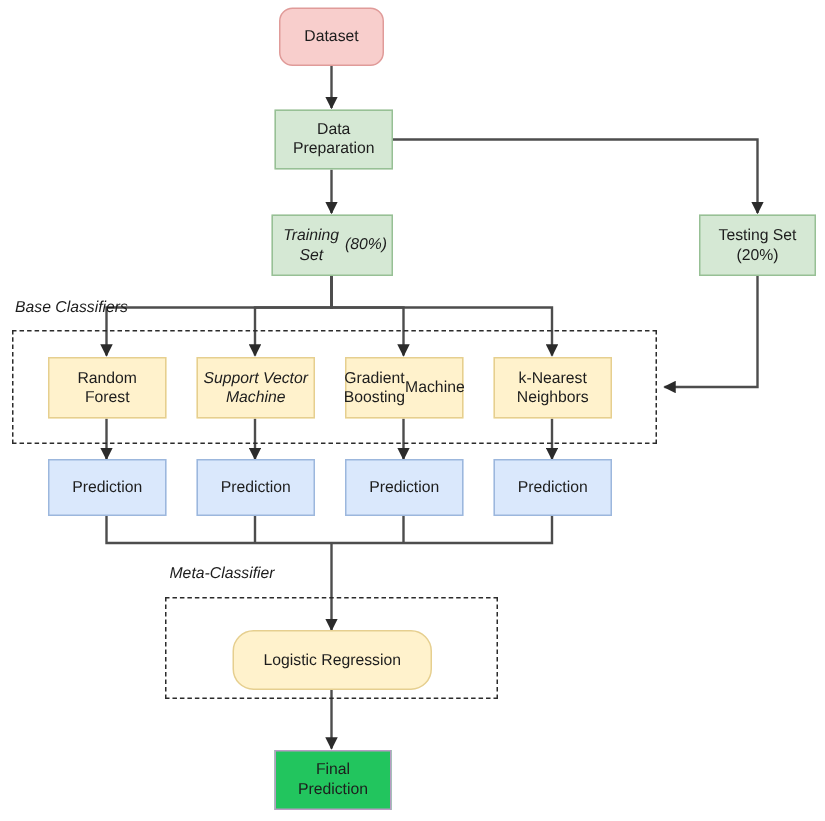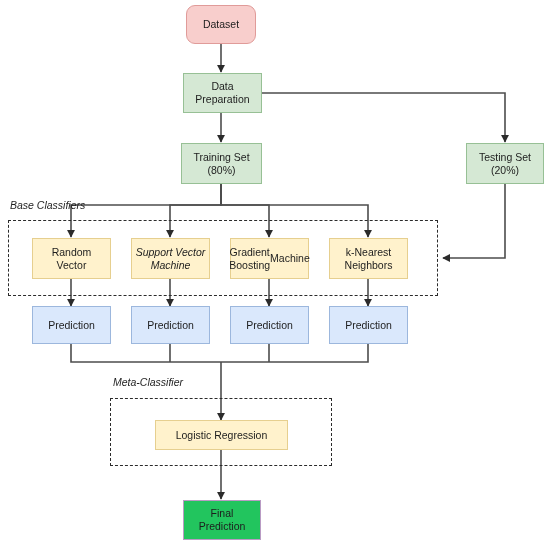--- a/index.html
+++ b/index.html
@@ -129,32 +129,32 @@
 
   <div class="node node-dataset" style="left:186px; top:5px; width:70px; height:39px;">
     <span>Dataset</span>
   </div>
 
   <div class="node node-green" style="left:183px; top:73px; width:79px; height:40px; flex-direction:column;">
     <span>Data</span>
     <span>Preparation</span>
   </div>
 
-  <div class="node node-green" style="left:181px; top:143px; width:81px; height:41px; flex-direction:column;">
+  <div class="node node-green" style="left:181px; top:143px; width:81px; height:41px; flex-direction:row;font-style:italic;">
     <span>Training Set</span>
     <span>(80%)</span>
   </div>
 
   <div class="node node-green" style="left:466px; top:143px; width:78px; height:41px; flex-direction:column;">
     <span>Testing Set</span>
     <span>(20%)</span>
   </div>
 
   <div class="node node-yellow" style="left:32px; top:238px; width:79px; height:41px; flex-direction:column;">
-    <span>Random Vector</span>
+    <span>Random Forest</span>
   </div>
 
   <div class="node node-yellow" style="left:131px; top:238px; width:79px; height:41px; flex-direction:column;font-style:italic;">
     <span>Support Vector</span>
     <span>Machine</span>
   </div>
 
   <div class="node node-yellow" style="left:230px; top:238px; width:79px; height:41px; flex-direction:row;">
     <span>Gradient Boosting</span>
     <span>Machine</span>
@@ -171,21 +171,21 @@
   <div class="node node-blue" style="left:131px; top:306px; width:79px; height:38px;">
     <span>Prediction</span>
   </div>
   <div class="node node-blue" style="left:230px; top:306px; width:79px; height:38px;">
     <span>Prediction</span>
   </div>
   <div class="node node-blue" style="left:329px; top:306px; width:79px; height:38px;">
     <span>Prediction</span>
   </div>
 
-  <div class="node node-yellow" style="left:155px; top:420px; width:133px; height:30px;">
+  <div class="node node-yellow" style="left:155px; top:420px; width:133px; height:40px;border-radius:14px;">
     <span>Logistic Regression</span>
   </div>
 
   <div class="node node-purple" style="left:183px; top:500px; width:78px; height:40px; flex-direction:column;">
     <span>Final</span>
     <span>Prediction</span>
   </div>
 
 </div>
 

